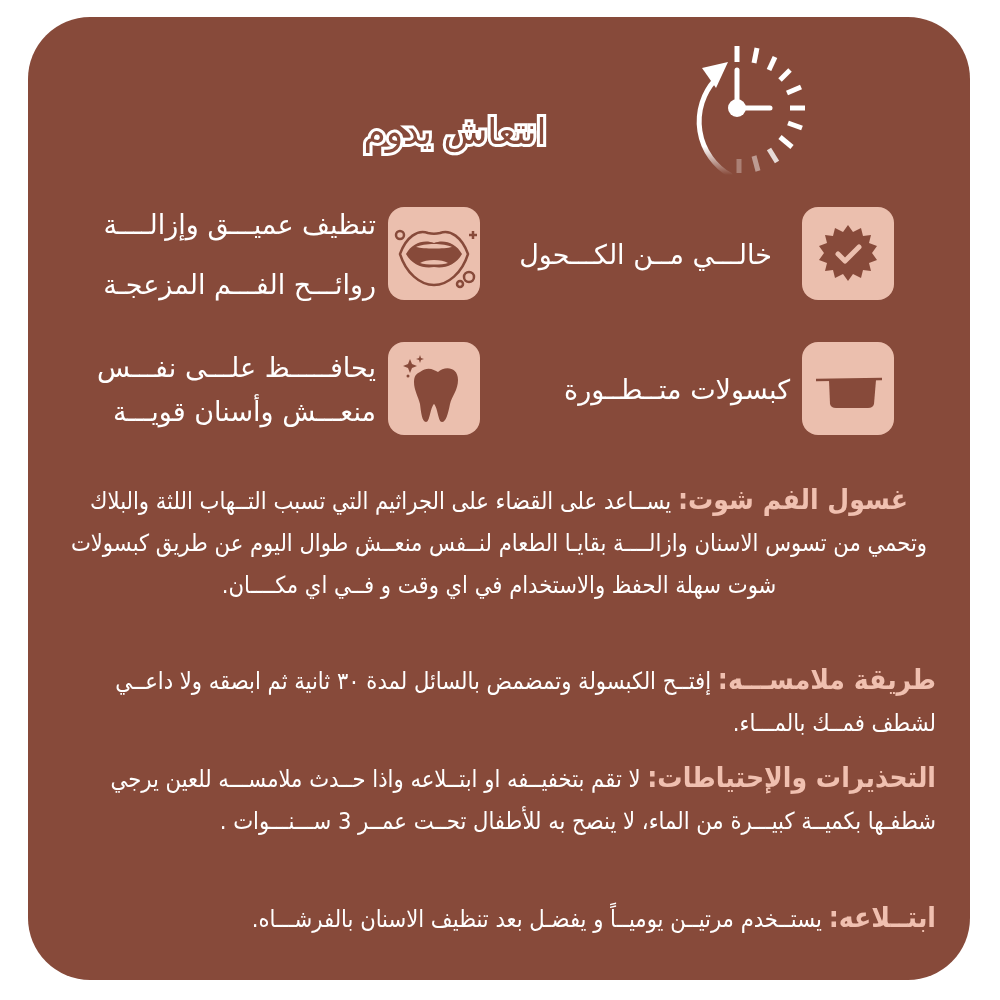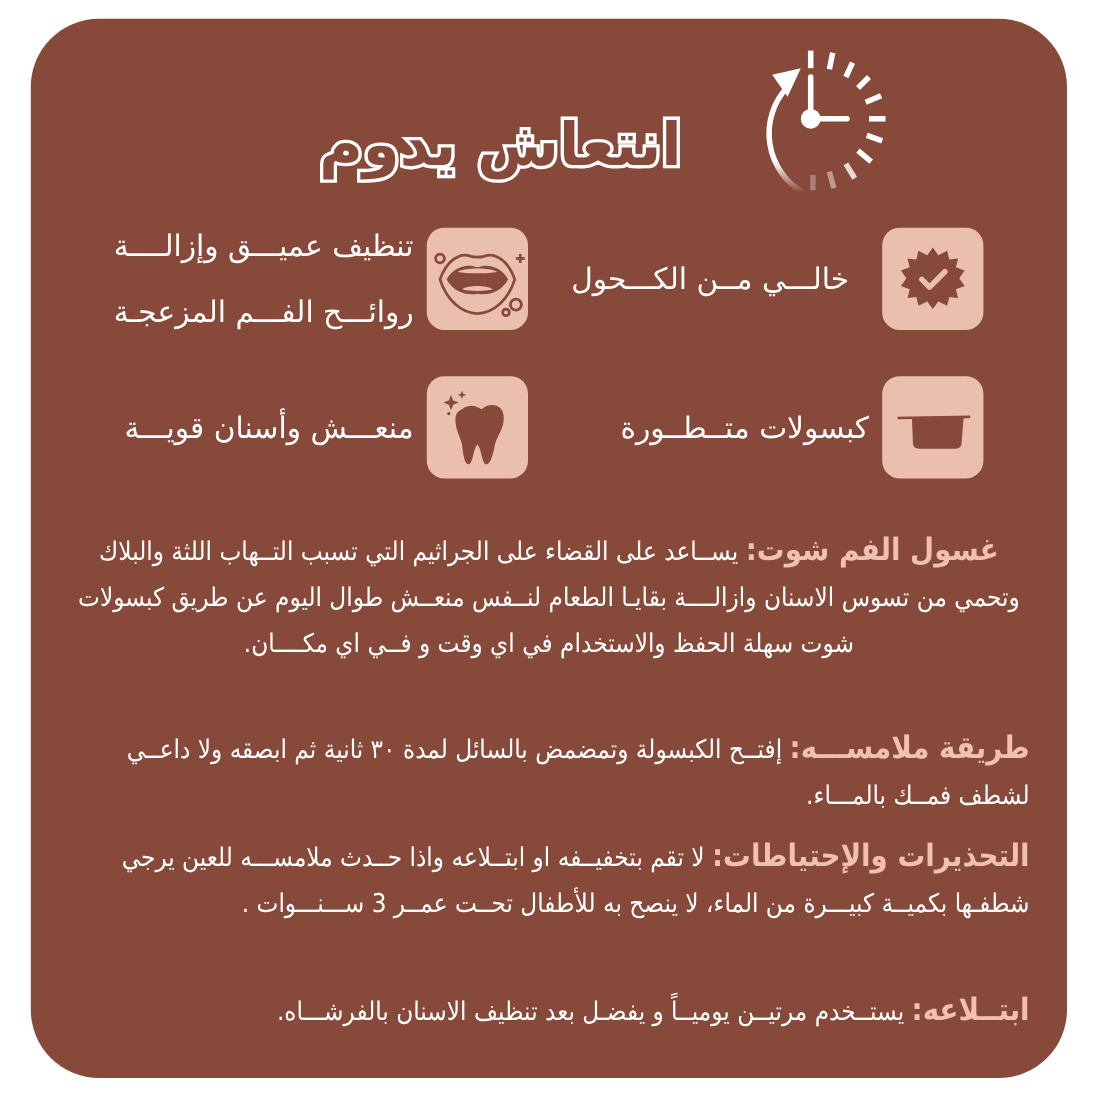--- a/index.html
+++ b/index.html
@@ -7,21 +7,21 @@
     width:1000px; height:1000px; background:#ffffff; position:relative; overflow:hidden;
     font-family:"DejaVu Sans", sans-serif;
   }
   .card {
     position:absolute; left:28px; top:17px; width:942px; height:963px;
     background:#874a3a; border-radius:62px;
   }
   .title-wrap { position:absolute; left:230px; top:40px; width:600px; height:140px; }
   .title-text {
     position:absolute; left:15px; top:62px; width:420px; text-align:center;
-    font-family:"DejaVu Sans", sans-serif; font-weight:bold; font-size:54px; line-height:60px;
+    font-family:"DejaVu Sans", sans-serif; font-weight:normal; font-size:36px; line-height:60px;
     color:#874a3a; direction:rtl;
     -webkit-text-stroke:6px #ffffff; paint-order:stroke fill;
     text-shadow:0 0 0 #fff;
   }
   .clock { position:absolute; left:440px; top:0px; width:150px; height:150px; }
 
   .feature { position:absolute; height:95px; }
   .icon-box {
     position:absolute; top:0; width:92px; height:93px; border-radius:16px; background:#ebbfae;
   }
@@ -126,20 +126,21 @@
 <div class="feature" style="left:100px; top:342px; width:378px;">
   <div class="icon-box" style="left:288px;">
     <svg width="92" height="93" viewBox="0 0 92 93">
       <path fill="#874a3a" d="M32 30 C 40 24, 46 28, 50 30 C 56 24, 70 24, 70 38 C 70 48, 64 54, 62 62 C 60 72, 58 80, 54 80 C 50 80, 50 66, 46 62 C 42 66, 42 80, 38 80 C 34 80, 33 70, 32 62 C 30 54, 26 48, 26 40 C 26 34, 28 32, 32 30 Z"></path>
       <path fill="#874a3a" d="M22 17 L 24 22 L 29 24 L 24 26 L 22 31 L 20 26 L 15 24 L 20 22 Z"></path>
       <path fill="#874a3a" d="M32 13 L 33 16 L 36 17 L 33 18 L 32 21 L 31 18 L 28 17 L 31 16 Z"></path>
       <circle cx="20" cy="34" r="1.5" fill="#874a3a"></circle>
     </svg>
   </div>
   <div class="feat-text" style="right:102px;">
+    <span>يحافـــــظ علـــى نفـــس</span>
     <span>منعـــش وأسنان قويـــة</span>
   </div>
 </div>
 
 <div class="para" style="top:479px;text-align:center;">
   <span class="label">غسول الفم شوت:</span><span> يســاعد على القضاء على الجراثيم التي تسبب التــهاب اللثة والبلاك وتحمي من تسوس الاسنان وازالــــة بقايـا الطعام لنــفس منعــش طوال اليوم عن طريق كبسولات شوت سهلة الحفظ والاستخدام  في اي وقت و فــي اي مكــــان.</span>
 </div>
 
 <div class="para" style="top:659px;">
   <span class="label">طريقة ملامســـه:</span><span> إفتــح الكبسولة وتمضمض بالسائل لمدة ٣٠ ثانية ثم ابصقه ولا داعــي لشطف فمــك بالمـــاء.</span>

